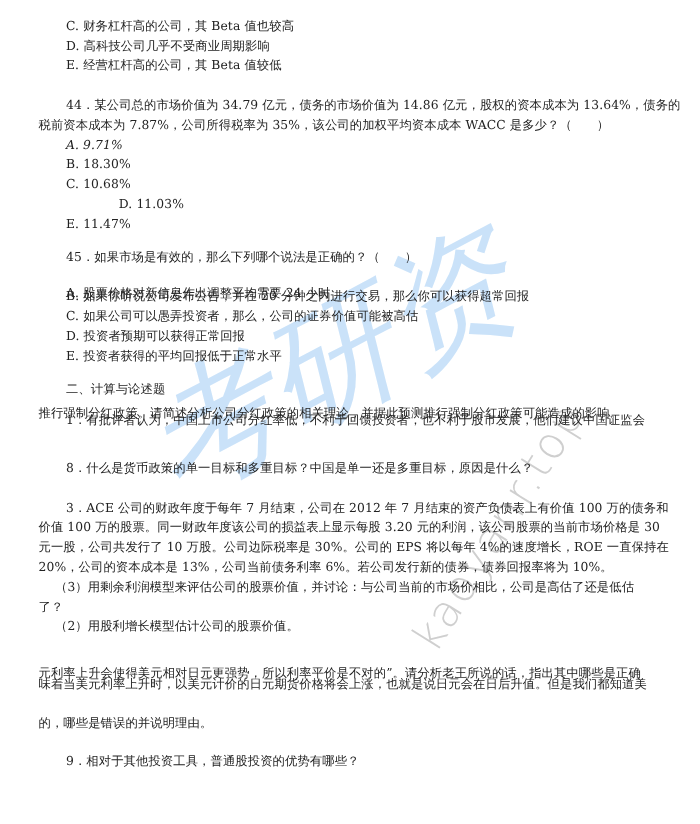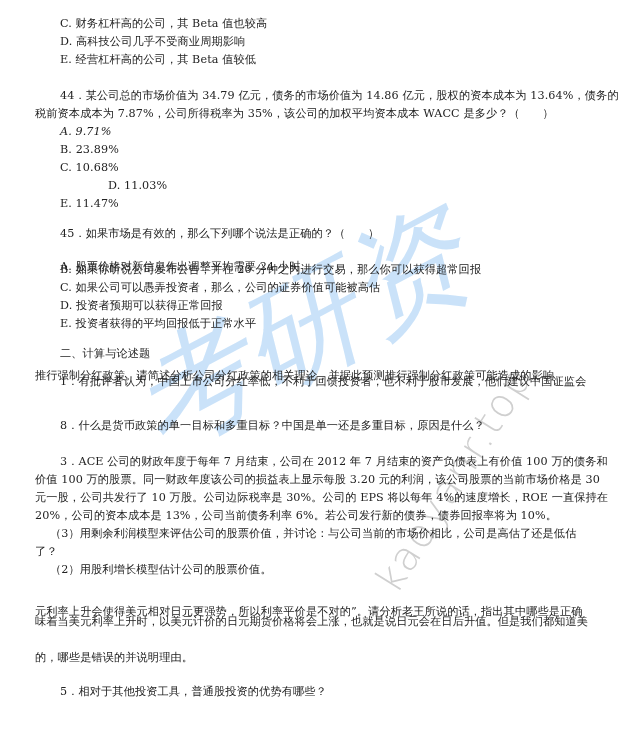--- a/index.html
+++ b/index.html
@@ -40,21 +40,21 @@
   <div class="line ind1" style="top:52px;">
     <span>E.</span> <span>经营杠杆高的公司，其 Beta 值较低</span>
   </div>
 
   <div class="line" style="left:60px; top:88px;">44．某公司总的市场价值为 34.79 亿元，债务的市场价值为 14.86 亿元，股权的资本成本为 13.64%，债务的</div>
   <div class="line ind0" style="top:106px;">税前资本成本为 7.87%，公司所得税率为 35%，该公司的加权平均资本成本 WACC 是多少？（　　）</div>
   <div class="line ind1" style="top:124px;font-style:italic;">
     <span>A.</span> <span>9.71%</span>
   </div>
   <div class="line ind1" style="top:142px;">
-    <span>B.</span> <span>23.89%</span>
+    <span>B.</span> <span>18.30%</span>
   </div>
   <div class="line ind1" style="top:160px;">
     <span>C.</span> <span>10.68%</span>
   </div>
   <div class="line ind1" style="top:178px;margin-left:48px;">
     <span>D.</span> <span>11.03%</span>
   </div>
   <div class="line ind1" style="top:196px;">
     <span>E.</span> <span>11.47%</span>
   </div>
@@ -88,15 +88,15 @@
   <div class="line ind0" style="top:490px;">元一股，公司共发行了 10 万股。公司边际税率是 30%。公司的 EPS 将以每年 4%的速度增长，ROE 一直保持在</div>
   <div class="line ind0" style="top:508px;">20%，公司的资本成本是 13%，公司当前债务利率 6%。若公司发行新的债券，债券回报率将为 10%。</div>
   <div class="line" style="left:50px; top:526px;">（3）用剩余利润模型来评估公司的股票价值，并讨论：与公司当前的市场价相比，公司是高估了还是低估</div>
   <div class="line ind0" style="top:544px;">了？</div>
   <div class="line" style="left:50px; top:562px;">（2）用股利增长模型估计公司的股票价值。</div>
 
   <div class="line ind0" style="top:614px;">味着当美元利率上升时，以美元计价的日元期货价格将会上涨，也就是说日元会在日后升值。但是我们都知道美</div>
   <div class="line ind0" style="top:604px;">元利率上升会使得美元相对日元更强势，所以利率平价是不对的”。请分析老王所说的话，指出其中哪些是正确</div>
   <div class="line ind0" style="top:650px;">的，哪些是错误的并说明理由。</div>
 
-  <div class="line ind1" style="top:684px;">5．相对于其他投资工具，普通股投资的优势有哪些？</div>
+  <div class="line ind1" style="top:684px;">9．相对于其他投资工具，普通股投资的优势有哪些？</div>
 
 </div>
 
 </body></html>

